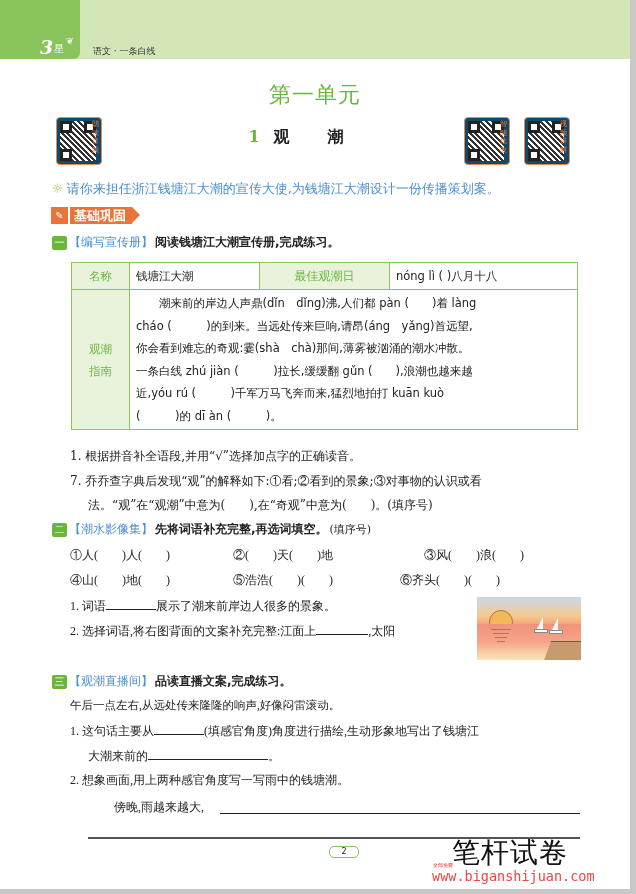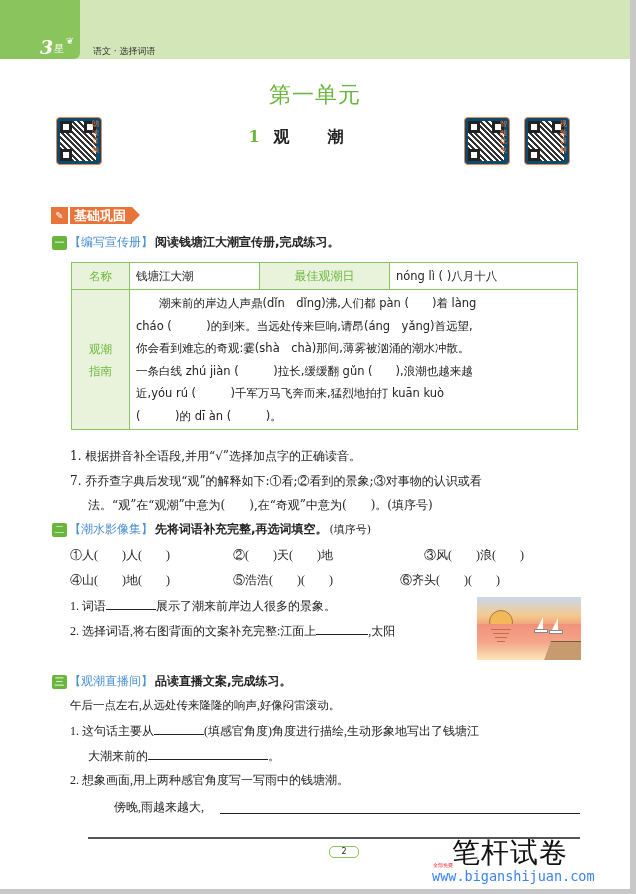--- a/index.html
+++ b/index.html
@@ -54,54 +54,57 @@
   .sun { position: absolute; left: 12px; top: 13px; width: 24px; height: 24px; border-radius: 50%; background: #f3b85a; border: 1px solid #a87a3a; }
   .sun-mask { position: absolute; left: 0; top: 27px; width: 104px; height: 36px; background: linear-gradient(#f2917a, #f4a58a 50%, #fae6b8); }
   .reflect { position: absolute; left: 14px; width: 20px; height: 1px; background: #c0704a; }
   .boat { position: absolute; width: 0; height: 0; border-left: 6px solid transparent; border-bottom: 12px solid #fff; }
   .boat-hull { position: absolute; width: 14px; height: 4px; background: #fff; border: 0.5px solid #888; }
   .dock { position: absolute; left: 70px; top: 44px; width: 40px; height: 22px; background: #c79a70; transform: skewX(-20deg); border-top: 1px solid #7a5a3a; }
   .hline { position: absolute; height: 1.5px; background: #555; }
   .page-num { position: absolute; left: 329px; top: 846px; width: 30px; height: 12px; border: 1.5px solid #8ac45c; border-radius: 5px; font-size: 8px; text-align: center; line-height: 10px; }
   .wm-title { position: absolute; left: 452px; top: 834px; font-size: 28px; color: #111; letter-spacing: 1px; }
   .wm-small { position: absolute; left: 433px; top: 862px; font-size: 5px; color: #e22; }
-  .wm-url { position: absolute; left: 432px; top: 868px; font-family: "DejaVu Sans Mono", monospace; font-size: 13.5px; color: #3b82f6; }
+  .wm-url { position: absolute; left: 432px; top: 868px; font-family: "DejaVu Sans Mono", monospace; font-size: 13.5px; color: #ef4444; }
 </style>
 </head>
 <body>
 
 <div class="page">
 
   <div class="topband"></div>
   <div class="starbox">
     <span class="star-num">3</span>
     <span class="star-txt">星</span>
     <span class="star-leaf">❦</span>
   </div>
-  <div class="subject">语文 · 选择词语</div>
+  <div class="subject">语文 · 一条白线</div>
 
   <div class="unit-title">第一单元</div>
 
   <div class="qr" style="left:56px;top:117px;">
     <div class="qr-code"></div>
     <div class="qr-label">朗读音频</div>
   </div>
   <div class="qr" style="left:464px;top:117px;">
     <div class="qr-code"></div>
     <div class="qr-label">智能批改</div>
   </div>
   <div class="qr" style="left:524px;top:117px;">
     <div class="qr-code"></div>
     <div class="qr-label">视频讲解</div>
   </div>
 
   <div class="lesson-title">
     <span class="lesson-num">1</span><span class="lesson-name">观潮</span>
   </div>
 
+  <div class="intro">
+    <span class="bulb">☼</span><span>请你来担任浙江钱塘江大潮的宣传大使,为钱塘江大潮设计一份传播策划案。</span>
+  </div>
 
   <div class="section-tag">
     <span class="tag-icon">✎</span>
     <span class="tag-label">基础巩固</span>
   </div>
 
   <div class="q-head" style="top:234px;">
     <span class="q-num">一</span>
     <span class="q-tag">【编写宣传册】</span>
     <span class="q-text">阅读钱塘江大潮宣传册,完成练习。</span>

